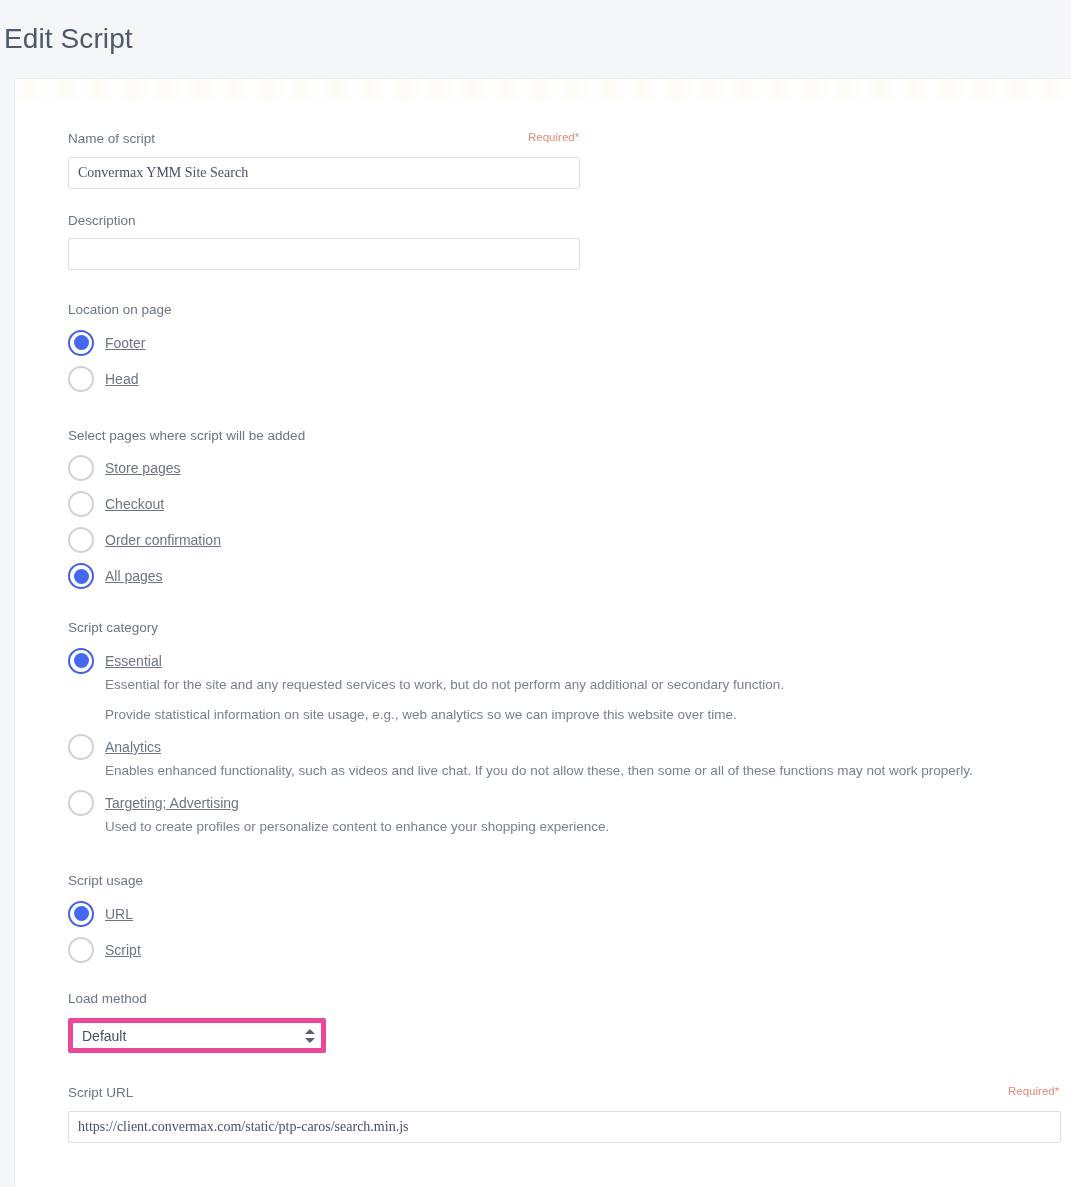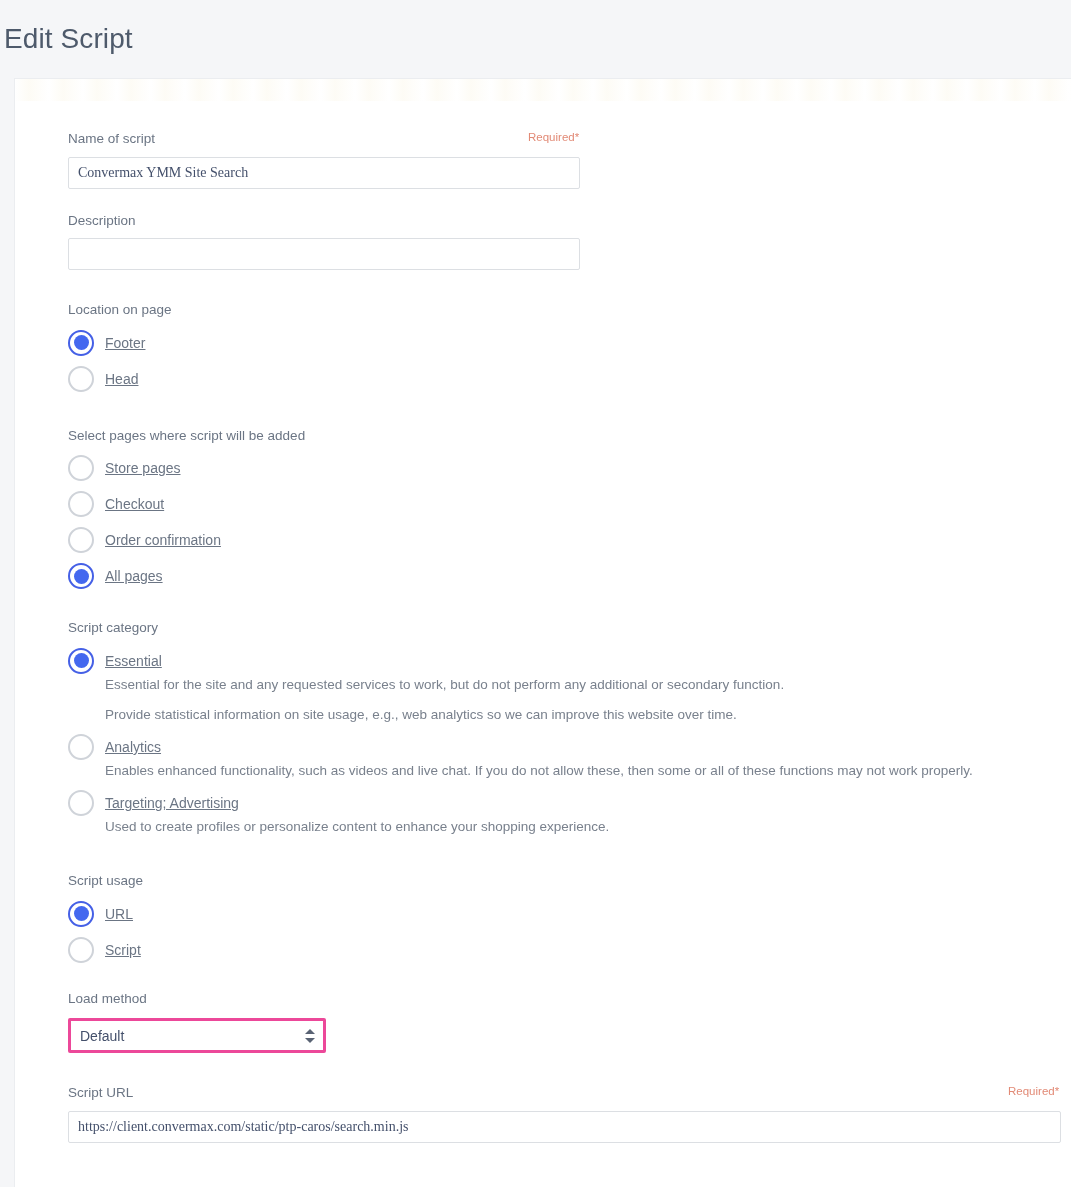--- a/index.html
+++ b/index.html
@@ -146,21 +146,21 @@
 
   
   .select-wrap {
     position: relative;
     width: 258px;
     height: 35px;
   }
   .select-box {
     width: 100%;
     height: 100%;
-    border: 3px solid #ec4899;
+    border: 5px solid #ec4899;
     border-radius: 2px;
     background: #fff;
     display: flex;
     align-items: center;
     padding: 8px 9px;
     font-size: 14px;
     color: #44506b;
     cursor: pointer;
   }
   .select-arrows {

